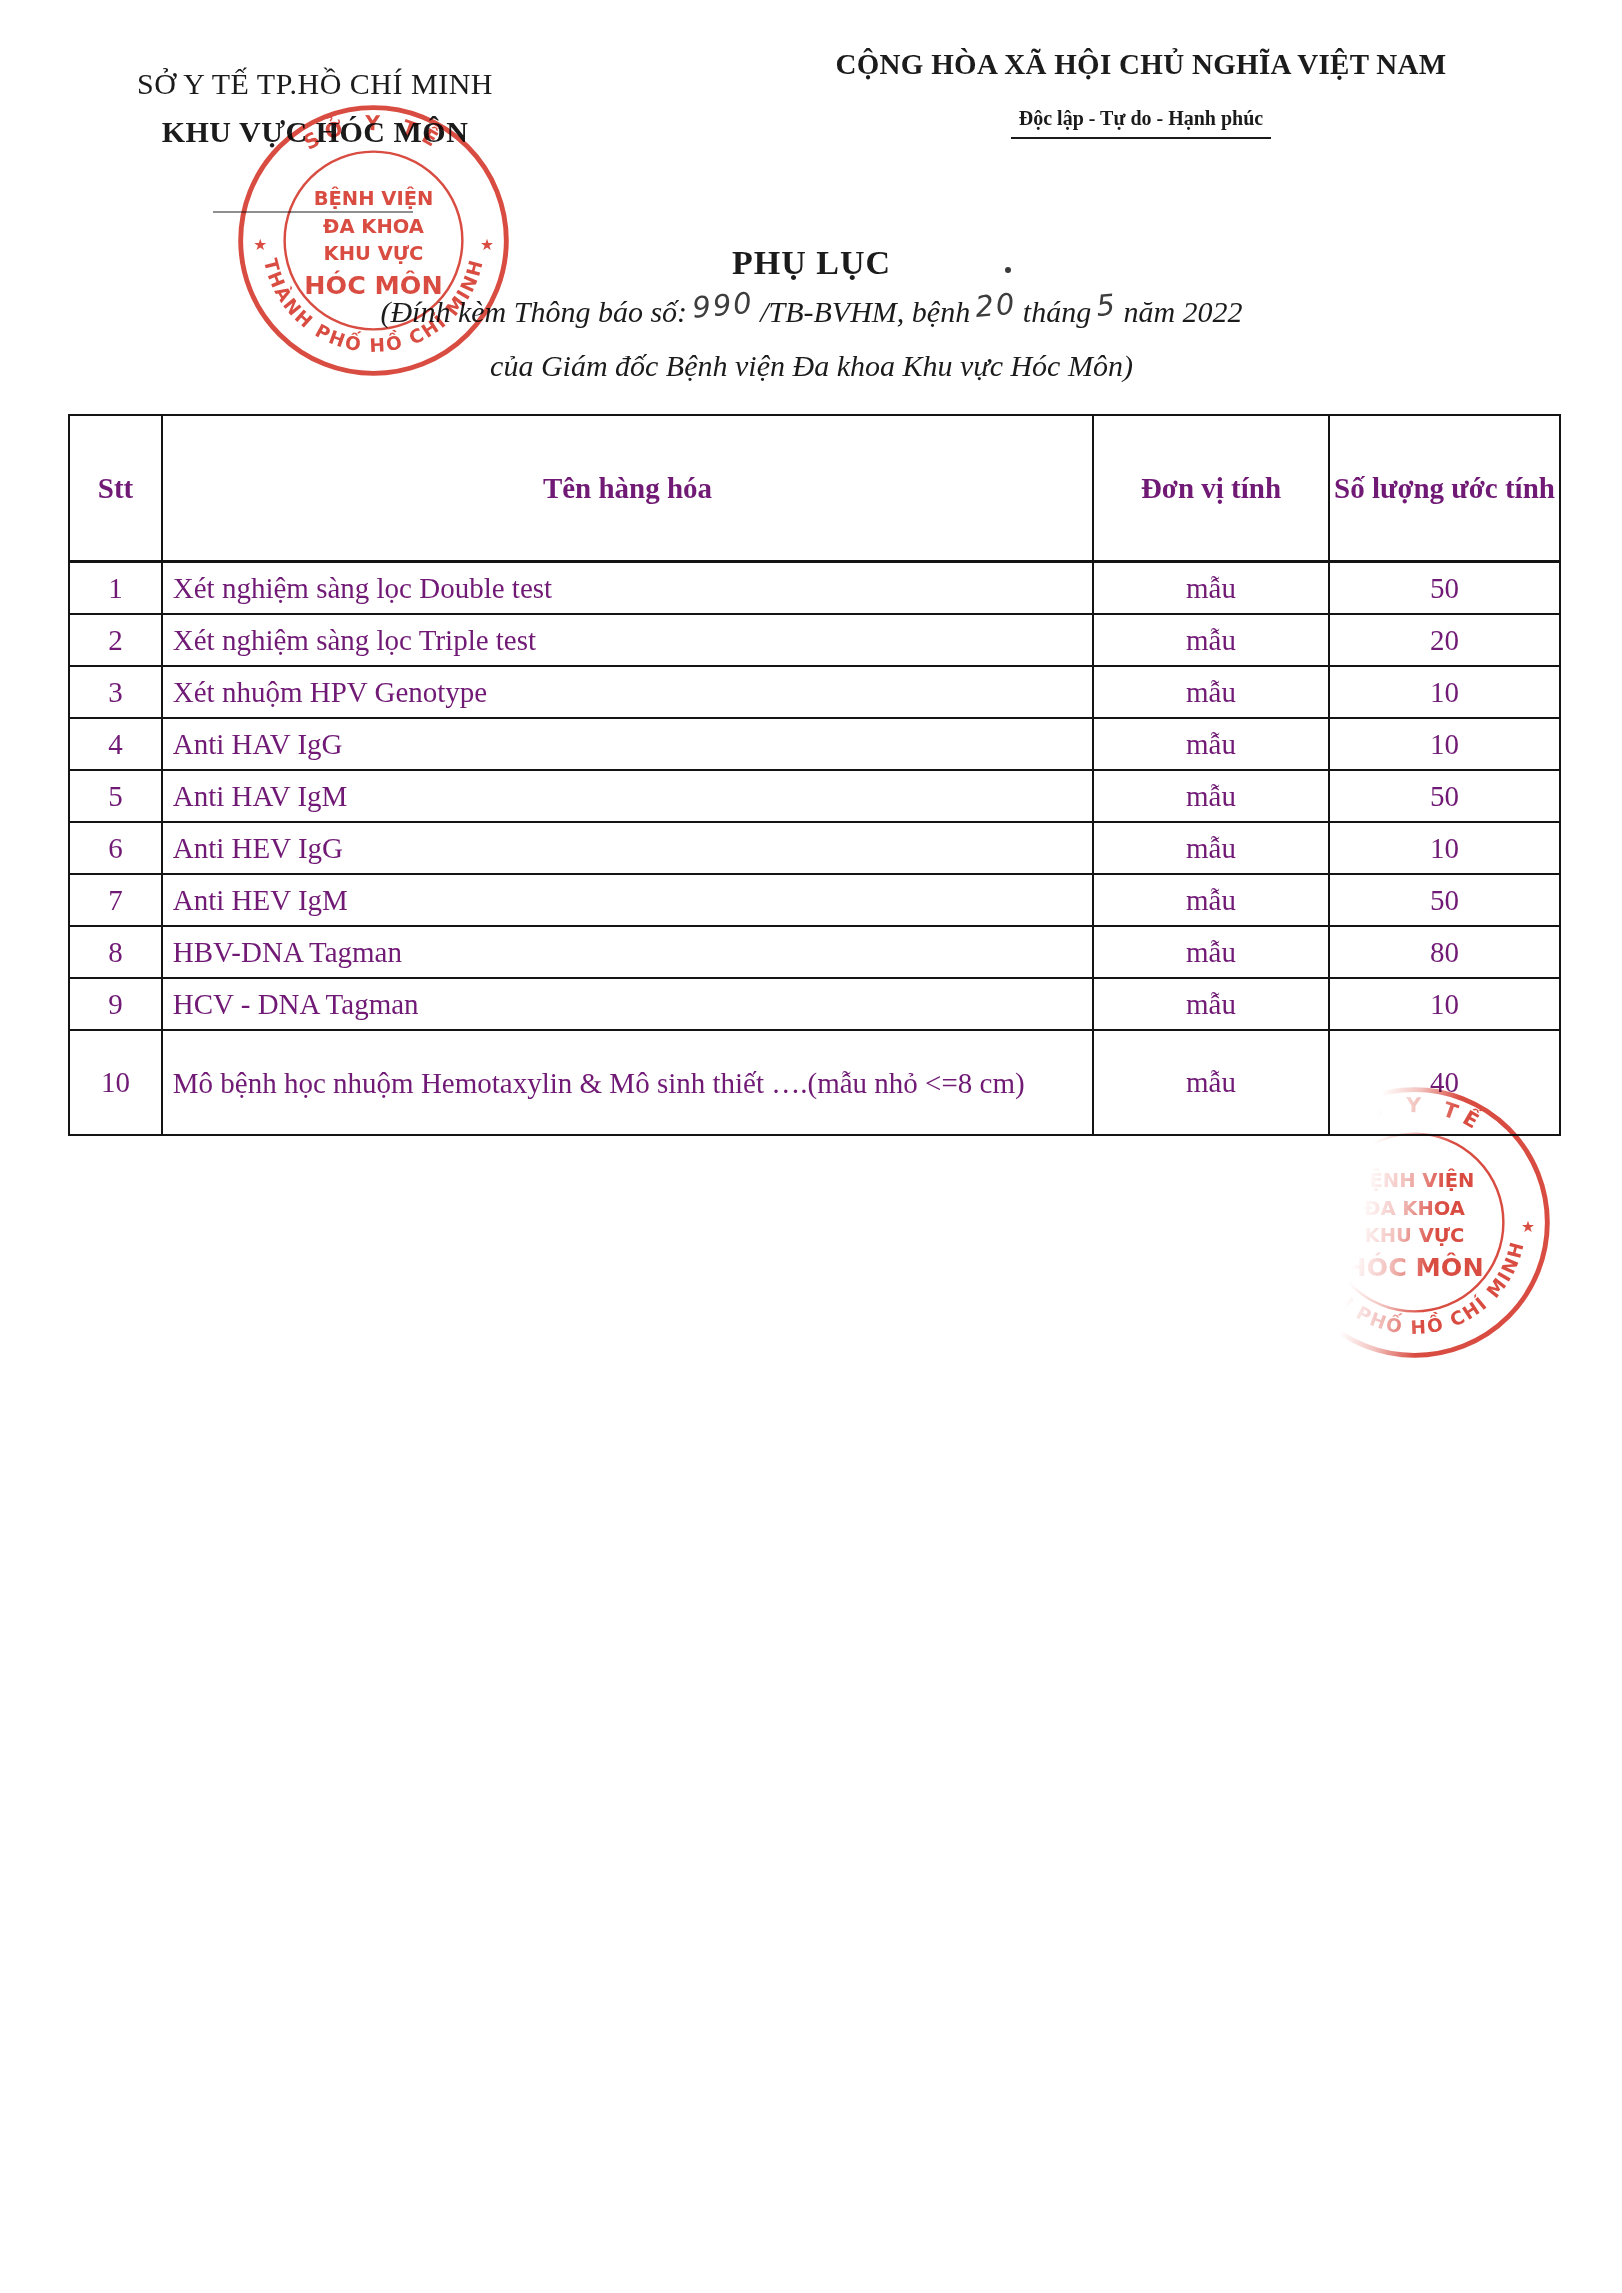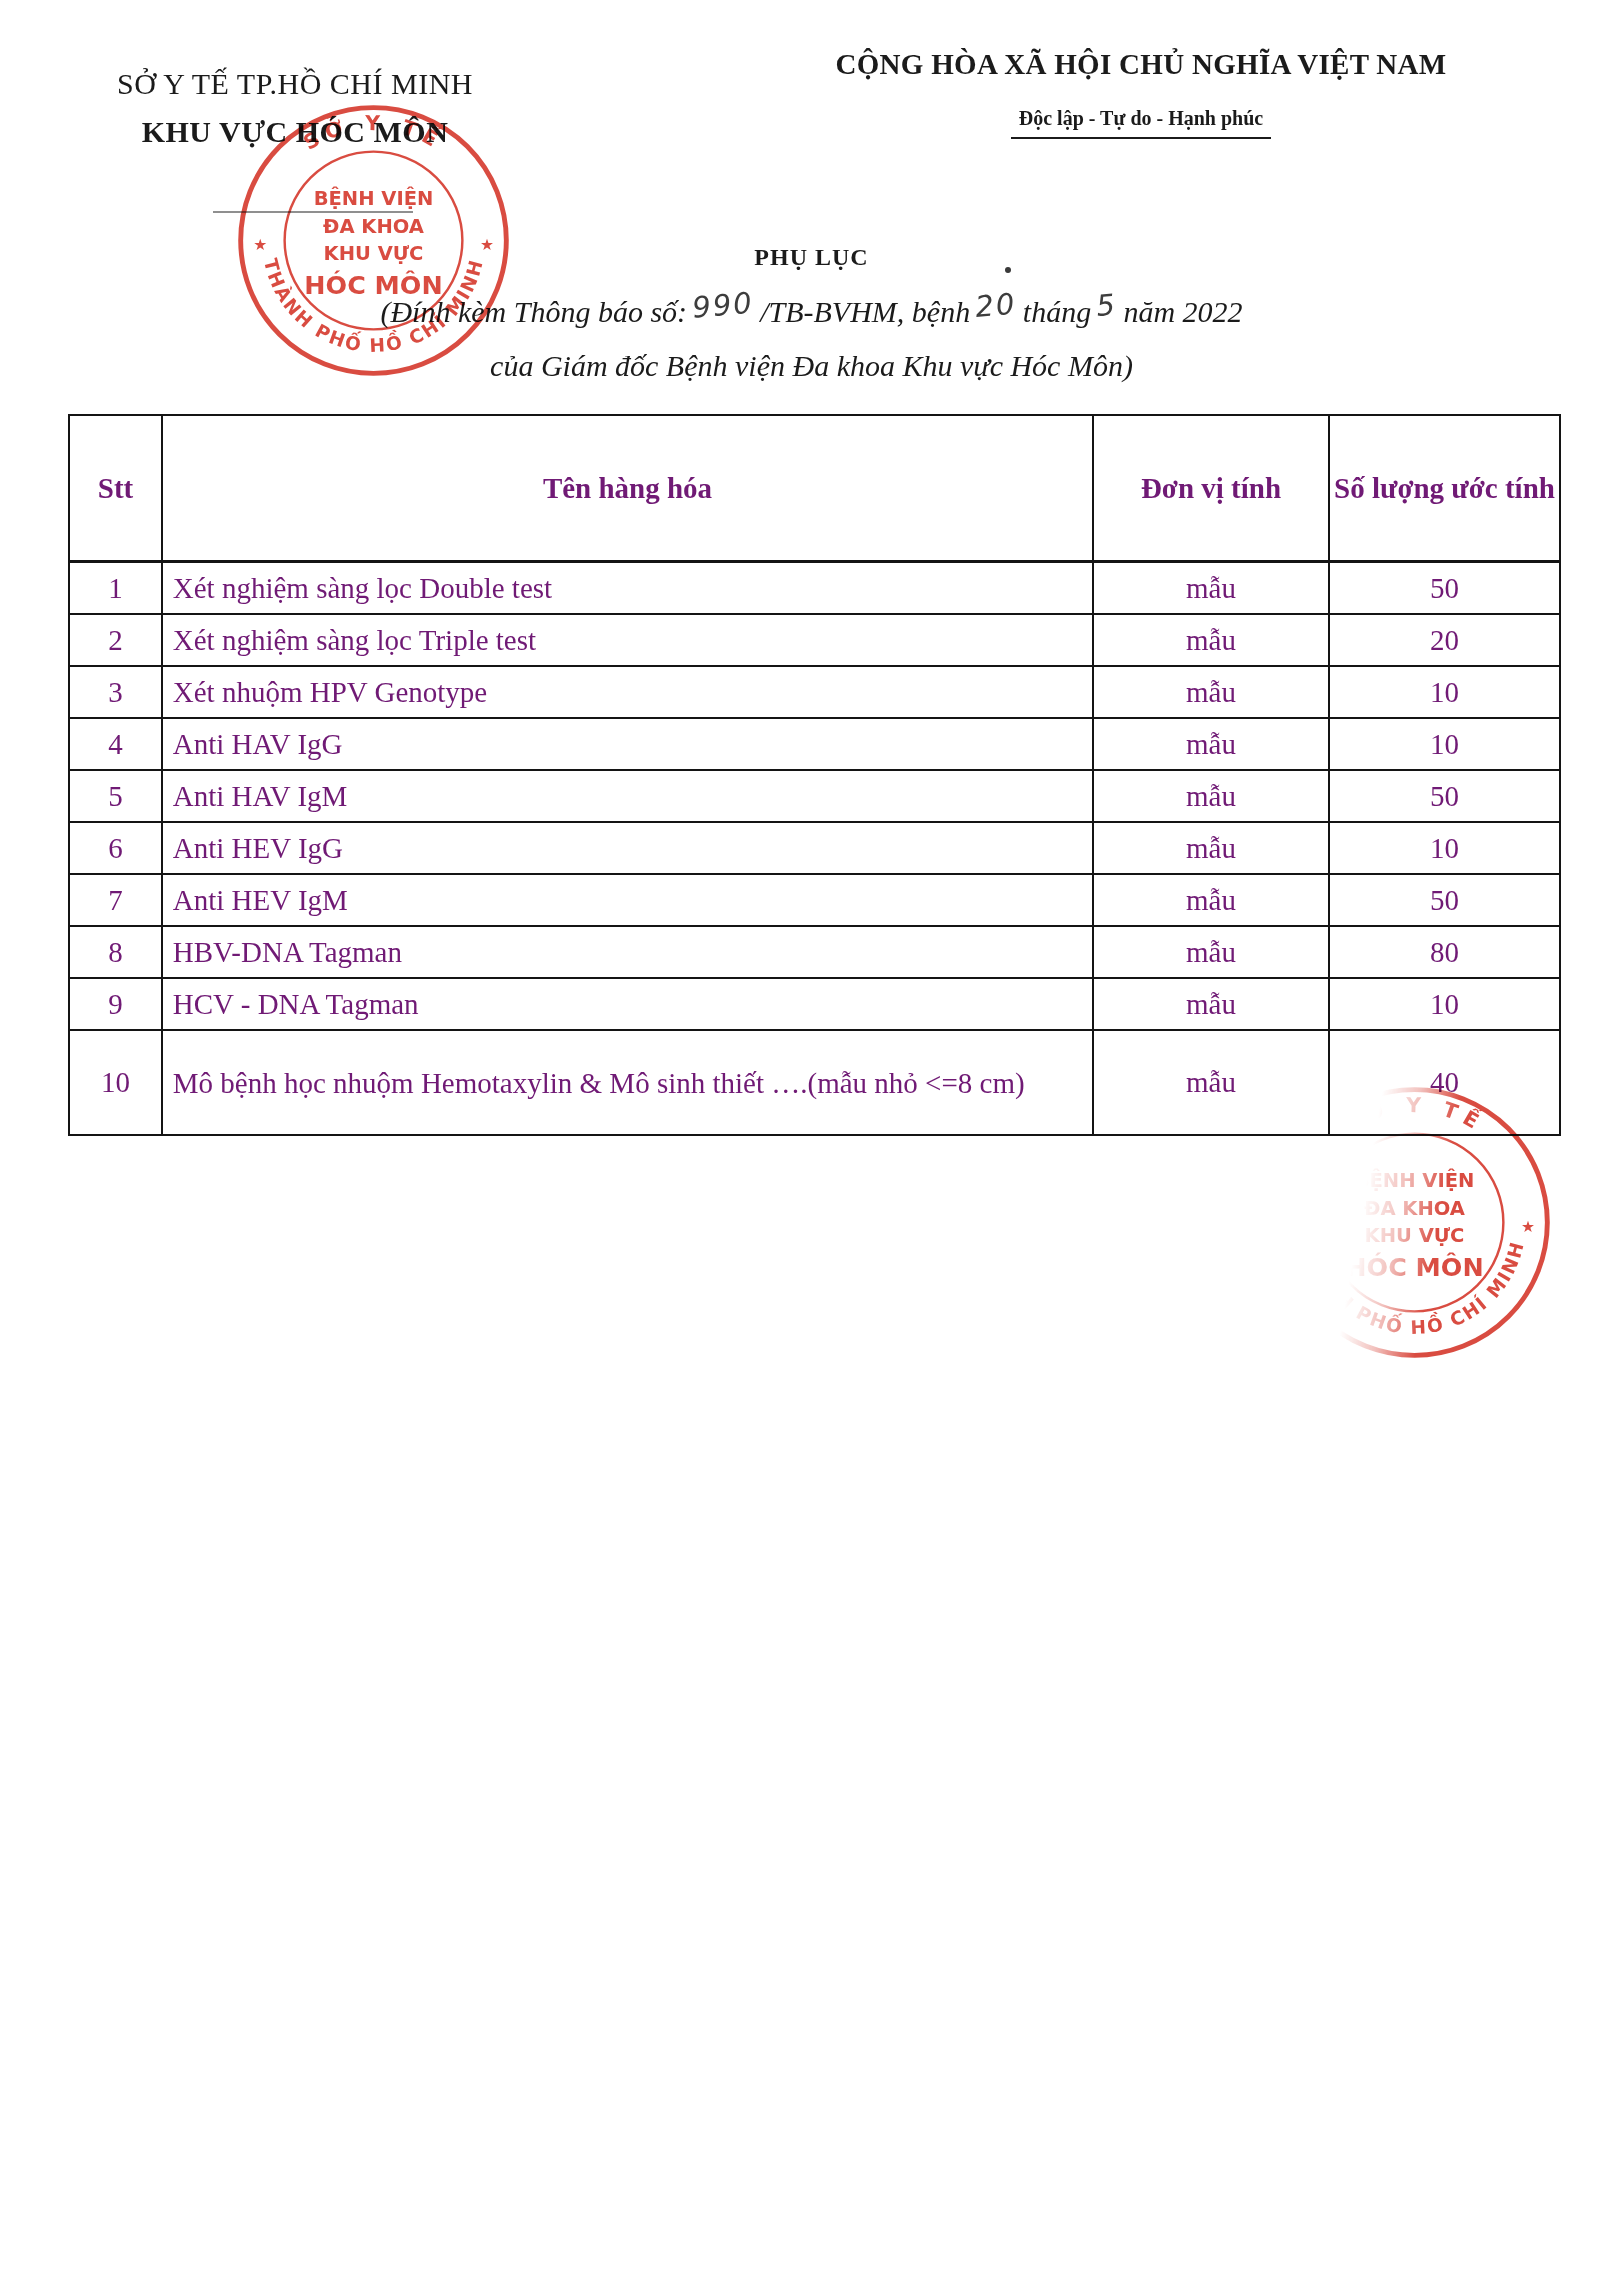--- a/index.html
+++ b/index.html
@@ -6,41 +6,41 @@
   .page{
     position:relative;
     width:1623px;height:2294px;
     background:#ffffff;
     font-family:"Liberation Serif",serif;
     color:#1b1b1b;
     overflow:hidden;
   }
   
   .hdr-left{
-    position:absolute;left:56px;top:60px;width:478px;
+    position:absolute;left:76px;top:60px;width:478px;
     text-align:center;font-size:30px;line-height:48px;
   }
   .hdr-left .l1{font-weight:normal;letter-spacing:0.5px;}
   .hdr-left .l2,.hdr-left .l3{font-weight:bold;letter-spacing:0.5px;}
   .hdr-left-rule{
     position:absolute;left:213px;top:211px;width:200px;height:0;
     border-top:2px solid #8f8f8f;
   }
   
   .hdr-right{position:absolute;left:819px;top:48px;width:644px;text-align:center;}
   .hdr-right .l1{font-size:29px;font-weight:bold;letter-spacing:0.3px;}
   .hdr-right .l2{
     display:inline-block;margin-top:26px;padding:0 7.8px 6.8px 7.8px;
     font-size:20px;font-weight:bold;
     border-bottom:2.9px solid #1b1b1b;
   }
   
   .title{
     position:absolute;top:244px;left:0;width:1623px;text-align:center;
-    font-size:24px;font-weight:bold;letter-spacing:1px;
+    font-size:34px;font-weight:bold;letter-spacing:1px;
   }
   .stray-dot{
     position:absolute;left:1005px;top:267px;width:5.9px;height:5.9px;
     border-radius:50%;background:#3a3a3a;
   }
   .subtitle{
     position:absolute;top:285px;left:0;width:1623px;text-align:center;
     font-size:30px;font-style:italic;line-height:53px;
   }
   .hand{

